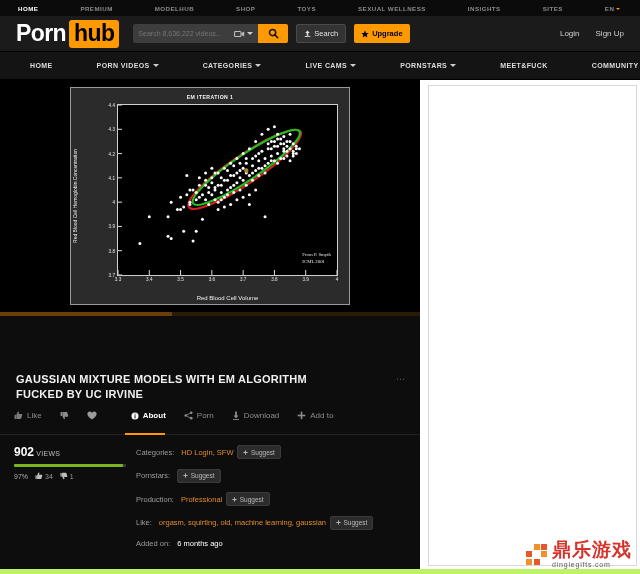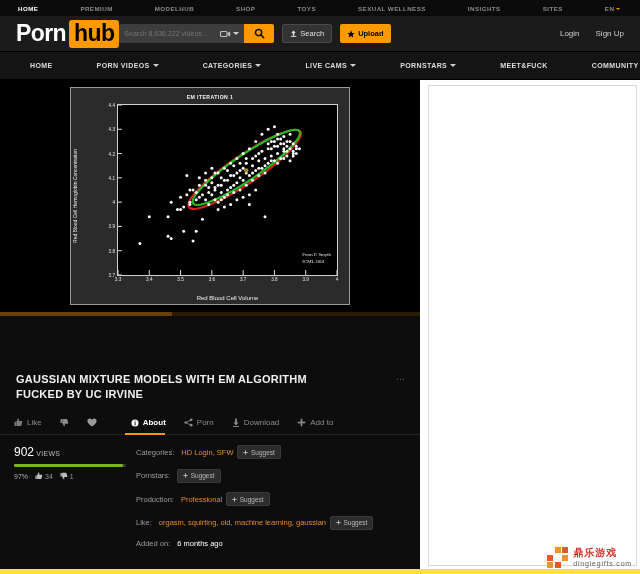--- a/index.html
+++ b/index.html
@@ -2,21 +2,21 @@
 <html><head>
 <meta charset="utf-8">
 <style>
   * { box-sizing: border-box; margin: 0; padding: 0; }
   html, body {
     width: 640px; height: 574px;
     background: #ffffff;
     font-family: "Liberation Sans", sans-serif;
     overflow: hidden;
   }
-  #page { position: relative; width: 640px; height: 574px; background:#fde047; }
+  #page { position: relative; width: 640px; height: 574px; background:#bef264; }
 
   
   .topbar {
     height: 16px; background: #0b0b0b;
     display: flex; align-items: center;
     padding-left: 18px;
   }
   .topbar a {
     color: #8a8a8a; font-size: 6.2px; letter-spacing: .45px;
     text-decoration: none; font-weight: bold;
@@ -36,21 +36,21 @@
     display: flex; align-items: center; padding: 0 16px;
     border-bottom: 1px solid #000;
   }
   .logo { font-size: 23px; font-weight: bold; letter-spacing: -0.6px; display:flex; align-items:center;}
   .logo .porn { color: #ffffff; }
   .logo .hub {
     background: #f90; color: #000; padding: 0px 5px 1px 5px;
     border-radius: 3px; margin-left: 3px; display:inline-block;
   }
   .searchwrap {
-    display: flex; align-items: center; height: 32px; justify-content: space-between;
+    margin-left: 14px; display: flex; align-items: center; height: 32px; justify-content: space-between;
   }
   .searchbox {
     width: 125px; height: 19px; background: #3d3d3d;
     display: flex; align-items: center; padding: 0 5px;
     border-radius: 2px 0 0 2px;
   }
   .searchbox input {
     background: transparent; border: 0; outline: 0;
     color: #8d8d8d; font-size: 7px; width: 90px;
     font-family: "Liberation Sans", sans-serif;
@@ -150,38 +150,38 @@
     letter-spacing: .25px; line-height: 1.32; text-transform: uppercase;
     max-width: 330px;
   }
   .moreicon {
     position:absolute; right:14px; top:14px; color:#6d6d6d; font-size:9px;
     letter-spacing:1px; cursor:pointer;
   }
 
   
   .actions {
-    display:flex; align-items:center; padding: 10px 7px 0 14px;
+    display:flex; align-items:flex-start; padding: 10px 7px 0 14px;
     border-bottom: 1px solid #232323; position:relative; height: 34px;
   }
   .act {
     display:flex; align-items:center; gap:4px; color:#8c8c8c;
     font-size:8px; margin-right:18px; cursor:pointer; white-space:nowrap;
   }
   .act.spacer { margin-right: 34px; }
   .act.active { color:#ffffff; font-weight:bold;}
   .tabunderline {
     position:absolute; left:125px; bottom:-1px; width:40px; height:2px; background:#f90;
   }
 
   
   .meta { display:flex; padding: 10px 14px 0 14px; }
   .votes { width: 122px; }
   .viewcount { color:#fff; font-size:8px; }
-  .viewcount b { font-size: 12px; font-weight:normal; }
+  .viewcount b { font-size: 12px; font-weight:bold; }
   .viewcount span { color:#bdbdbd; font-size:7px; letter-spacing:.3px;}
   .ratingbar { height: 3px; background:#3a3a3a; margin:5px 0 5px 0; width:112px; border-radius:1px;}
   .ratingbar i { display:block; height:3px; background:#7ab51d; border-radius:1px;}
   .votesrow { display:flex; align-items:center; gap:7px; color:#9a9a9a; font-size:7px;}
   .votesrow .pct { color:#b0b0b0; }
   .votesrow .v { display:flex; align-items:center; gap:2px; }
 
   .details { flex: 1; }
   .drow { display:flex; align-items:center; margin-bottom: 9.5px; font-size:7.5px; color:#9b9b9b; flex-wrap:wrap; gap:4px;}
   .dlabel { color:#9b9b9b; margin-right:3px;}
@@ -208,21 +208,21 @@
   
   .watermark {
     position:absolute; right:8px; bottom:6px;
     display:flex; align-items:center; gap:5px;
   }
   .wm-blocks { display:grid; grid-template-columns:repeat(3,6px); grid-gap:1.5px;}
   .wm-blocks i { width:6px;height:6px;display:block;background:#e8562a;}
   .wm-blocks i.o { background:#f0912a;}
   .wm-blocks i.n { background:transparent;}
   .wm-text { line-height:1; }
-  .wm-cn { color:#d6332a; font-size:10px; font-weight:bold; letter-spacing:1px; font-family:"DejaVu Sans", sans-serif;}
+  .wm-cn { color:#d6332a; font-size:19px; font-weight:bold; letter-spacing:1px; font-family:"DejaVu Sans", sans-serif;}
   .wm-url { color:#5a5a5a; font-size:7px; letter-spacing:.8px; margin-top:2px;}
   svg { display:block; }
 </style>
 </head>
 <body>
 
 <div id="page">
 
   <div class="topbar">
     <a class="active">HOME</a>
@@ -266,21 +266,21 @@
           <path d="M4 0.6 L6.6 3.4 L1.4 3.4 Z" fill="#e0e0e0"></path>
           <rect x="3.1" y="3.4" width="1.8" height="3.2" fill="#e0e0e0"></rect>
           <rect x="0.8" y="6.8" width="6.4" height="1" fill="#e0e0e0"></rect>
         </svg>
       <span>Search</span>
     </div>
     <div class="btn-upgrade">
       <svg width="8" height="8" viewBox="0 0 10 10">
           <path d="M5 0.3 L6.3 3.6 L9.7 3.8 L7.1 6 L7.9 9.4 L5 7.5 L2.1 9.4 L2.9 6 L0.3 3.8 L3.7 3.6 Z" fill="#000"></path>
         </svg>
-      <span>Upload</span>
+      <span>Upgrade</span>
     </div>
 
     <div class="authlinks">
       <a>Login</a>
       <a>Sign Up</a>
     </div>
   </div>
 
   <div class="mainnav">
     <a class="item">

